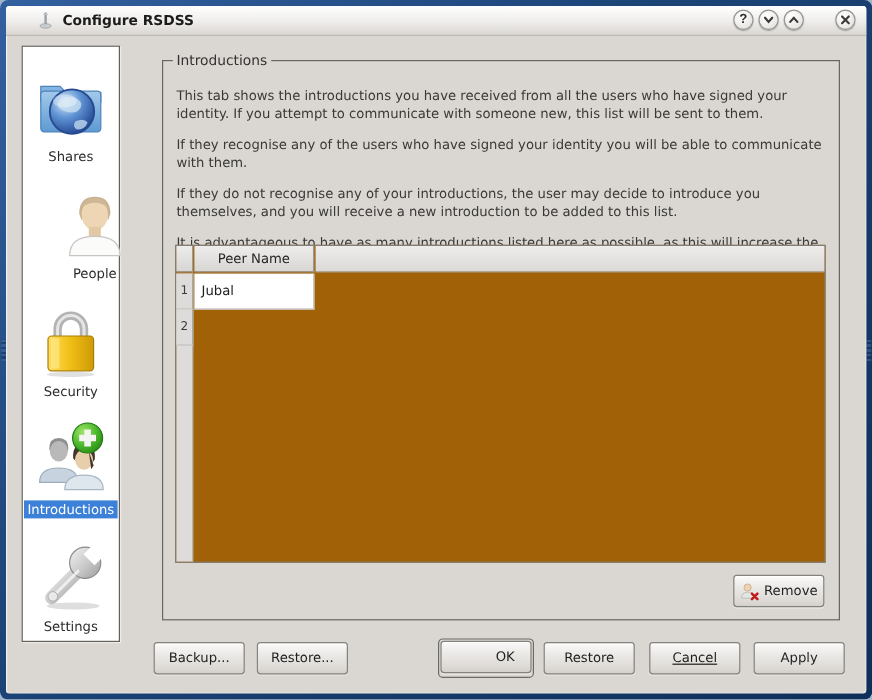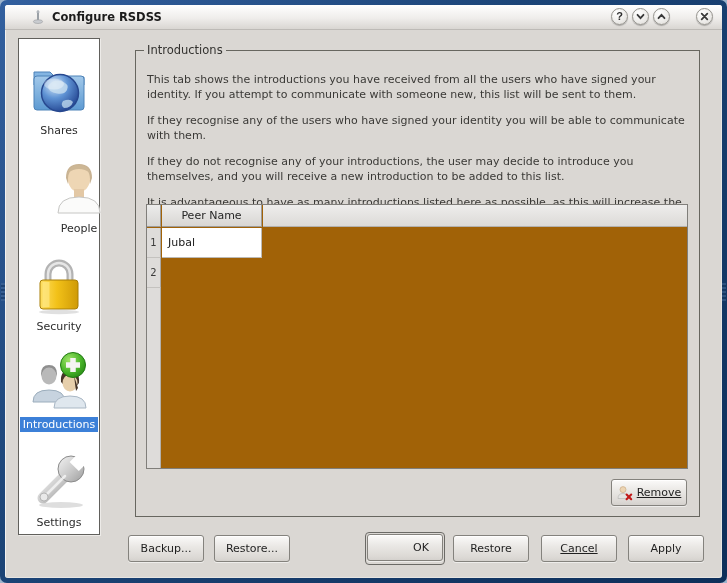--- a/index.html
+++ b/index.html
@@ -70,21 +70,21 @@
     line-height:30px;padding-left:6px;font-size:11px;color:#202020;}
 
   
   .btn{
     font-family:"DejaVu Sans","Liberation Sans",sans-serif;font-size:11px;color:#1f1f1f;
     background:linear-gradient(180deg,#fbfaf9,#eae8e5 42%,#dcd9d5 85%,#d4d1cd);
     border:1px solid #84827d;border-radius:3px;
     box-shadow:inset 0 1px 0 rgba(255,255,255,.85), 0 1px 0 rgba(255,255,255,.55);
   }
   .remove-btn{position:absolute;left:475px;top:428px;width:76px;height:27px;
-    display:flex;align-items:center;justify-content:center;gap:4px;text-decoration:underline;}
+    display:flex;align-items:center;justify-content:center;gap:4px;}
   .rm-icon{width:16px;height:16px;display:block;}
   .foot{position:absolute;top:530px;width:76px;height:27px;}
   .default-ring{position:absolute;left:360px;top:527px;width:80px;height:33px;
     border:1px solid #6b6a66;border-radius:4px;padding:1px;}
   .default-ring .btn{display:block;width:76px;height:27px;margin:0 auto;padding-left:38px;}
 </style>
 </head>
 <body>
 
 <div class="window">

